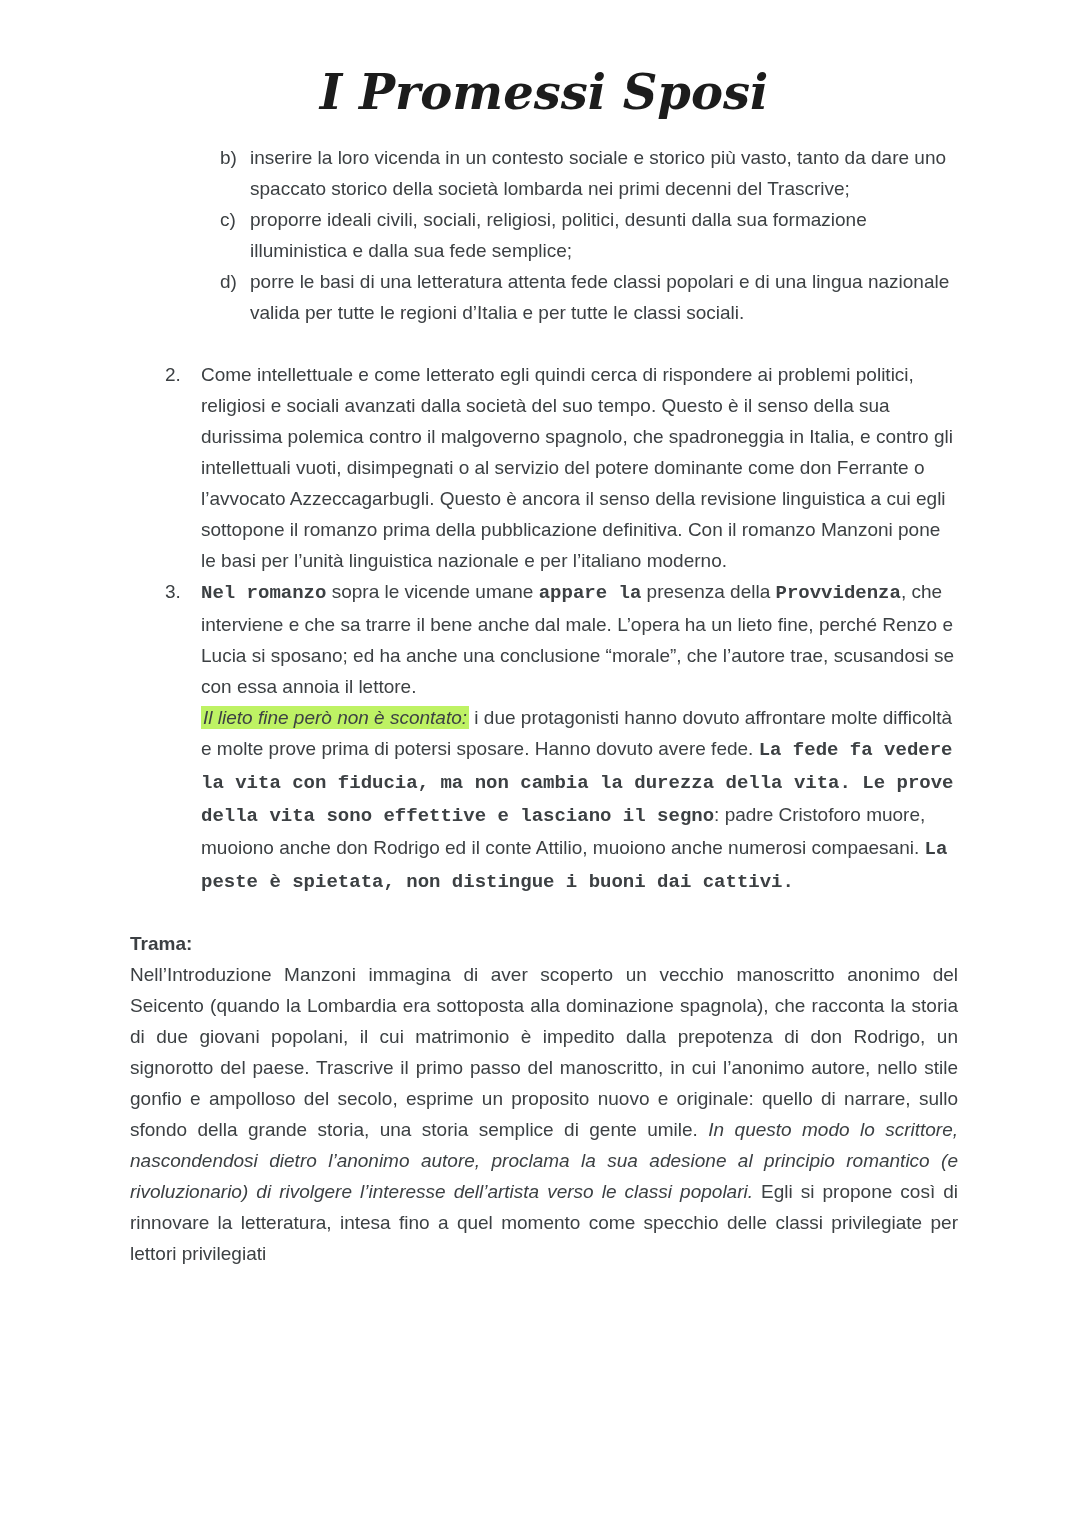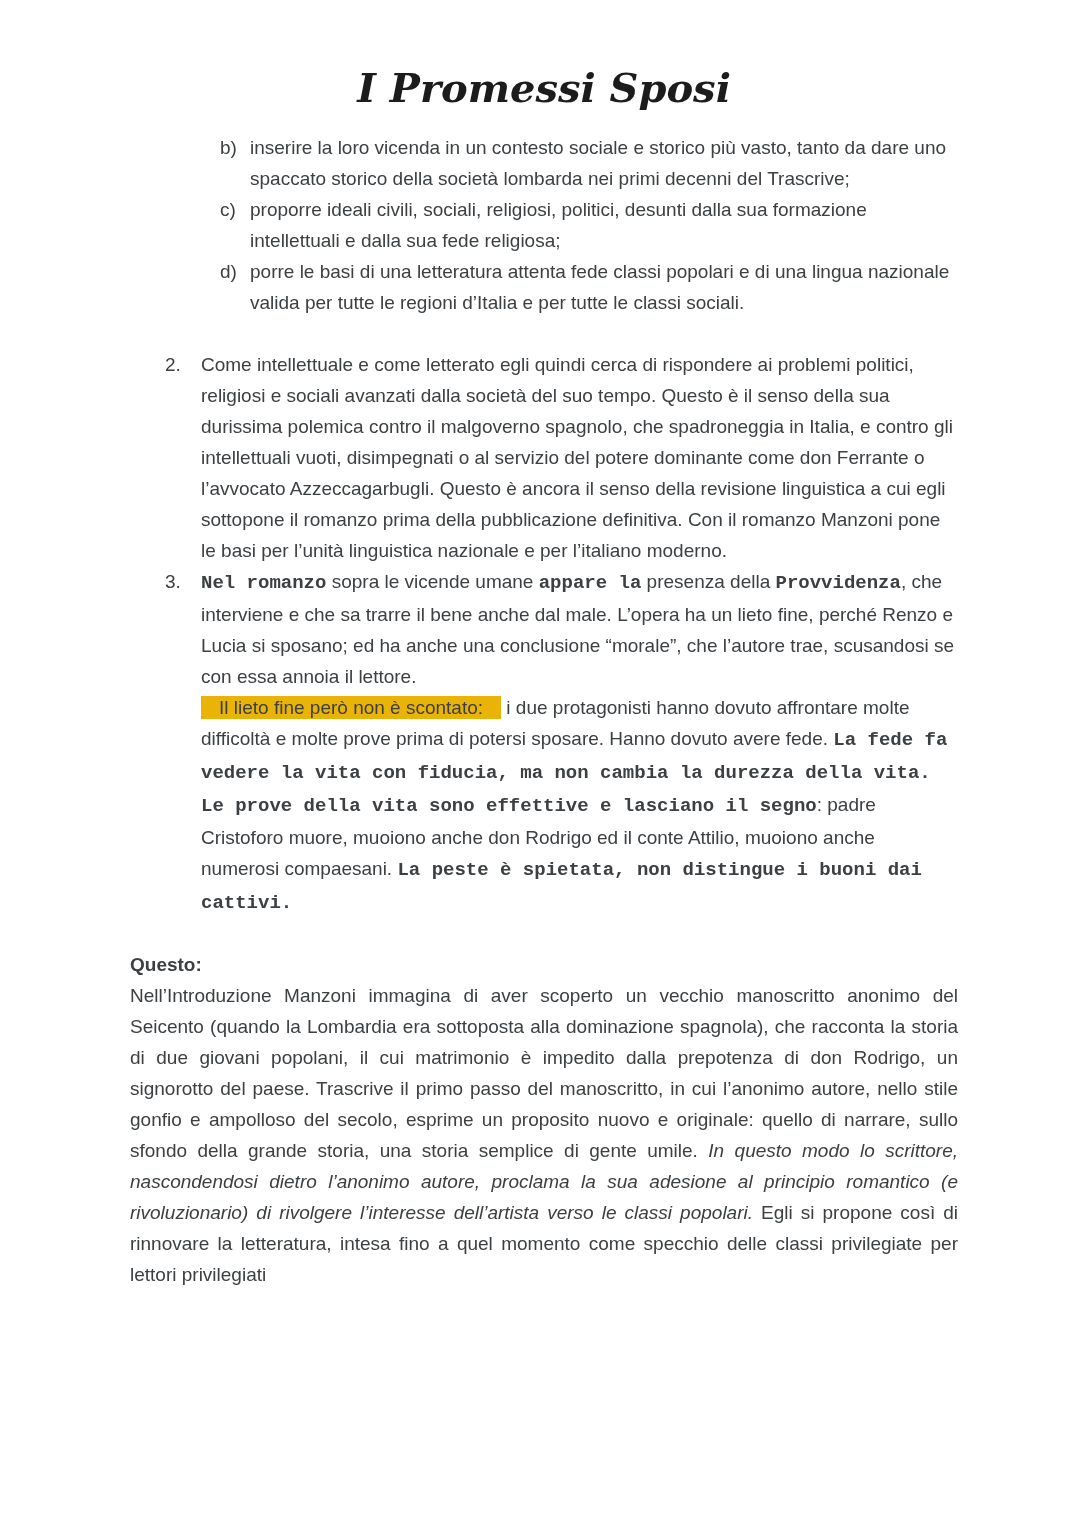--- a/index.html
+++ b/index.html
@@ -12,71 +12,71 @@
   .page {
     width: 1080px; height: 1525px;
     padding: 64px 122px 0 130px;
     overflow: hidden;
     background: #ffffff;
   }
   .title {
     font-family: "DejaVu Serif", serif;
     font-style: italic;
     font-weight: 700;
-    font-size: 40px;
+    font-size: 48px;
     line-height: 1.2;
     text-align: center;
     color: #1c1c1c;
     margin-bottom: 20px;
   }
   .doc-text { font-size: 19px; line-height: 31px; }
   ol { list-style: none; }
   .li { display: flex; align-items: flex-start; }
   .list-bcd { margin-left: 90px; }
   .list-bcd .marker { flex: 0 0 30px; }
   .list-num { margin-left: 35px; margin-top: 31px; }
   .list-num .marker { flex: 0 0 36px; }
   .content { flex: 1; }
   .u { text-underline-offset: 4px; text-decoration-thickness: 1.5px; }
   .b { font-weight: 700; font-family: Liberation Mono, monospace; }
   .i { font-style: italic; }
-  .hl { background: #eab308; padding: 1px 18px; }
+  .hl { background: #bef264; padding: 1px 2px; font-style: italic; }
   .trama-head { margin-top: 30px; font-weight: 700; }
   .trama-body { text-align: justify; }
 </style>
 </head>
 <body>
 
 <div class="page">
 
   <h1 class="title">I Promessi Sposi</h1>
 
   <ol class="list-bcd doc-text">
     <li class="li">
       <span class="marker">b)</span>
       <span class="content"><span class="u">inserire la loro vicenda in un contesto sociale e storico più vasto</span><span>, tanto da dare uno spaccato storico della società lombarda nei primi decenni del Trascrive;</span></span>
     </li>
     <li class="li">
       <span class="marker">c)</span>
-      <span class="content"><span>proporre ideali civili, sociali, religiosi, politici, desunti dalla sua formazione intellettuali e dalla sua fede religiosa;</span></span>
+      <span class="content"><span>proporre ideali civili, sociali, religiosi, politici, desunti dalla sua formazione illuministica e dalla sua fede semplice;</span></span>
     </li>
     <li class="li">
       <span class="marker">d)</span>
       <span class="content"><span class="u">porre le basi di una letteratura attenta fede classi popolari e di una lingua nazionale</span><span> valida per tutte le regioni d’Italia e per tutte le classi sociali.</span></span>
     </li>
   </ol>
 
   <ol class="list-num doc-text">
     <li class="li">
       <span class="marker">2.</span>
       <span class="content"><span>Come intellettuale e come letterato egli quindi cerca di rispondere ai problemi politici, religiosi e sociali avanzati dalla società del suo tempo. Questo è il senso della sua durissima polemica contro il malgoverno spagnolo, che spadroneggia in Italia, e contro gli intellettuali vuoti, disimpegnati o al servizio del potere dominante come don Ferrante o l’avvocato Azzeccagarbugli. Questo è ancora il senso della revisione linguistica a cui egli sottopone il romanzo prima della pubblicazione definitiva. Con il romanzo Manzoni pone le basi per l’unità linguistica nazionale e per l’italiano moderno.</span></span>
     </li>
     <li class="li">
       <span class="marker">3.</span>
       <span class="content"><span class="b">Nel romanzo</span><span> sopra le vicende umane </span><span class="b">appare la</span><span> presenza della </span><span class="b">Provvidenza</span><span>, che interviene e che sa trarre il bene anche dal male. L’opera ha un lieto fine, perché Renzo e Lucia si sposano; ed ha anche una conclusione “morale”, che l’autore trae, scusandosi se con essa annoia il lettore.</span><br><span class="hl">Il lieto fine però non è scontato:</span><span> i due protagonisti hanno dovuto affrontare molte difficoltà e molte prove prima di potersi sposare. Hanno dovuto avere fede. </span><span class="b">La fede fa vedere la vita con fiducia, ma non cambia la durezza della vita. Le prove della vita sono effettive e lasciano il segno</span><span>: padre Cristoforo muore, muoiono anche don Rodrigo ed il conte Attilio, muoiono anche numerosi compaesani. </span><span class="b">La peste è spietata, non distingue i buoni dai cattivi.</span></span>
     </li>
   </ol>
 
-  <p class="trama-head doc-text">Questo:</p>
+  <p class="trama-head doc-text">Trama:</p>
 
   <p class="trama-body doc-text"><span>Nell’Introduzione Manzoni immagina di aver scoperto un vecchio manoscritto anonimo del Seicento (quando la Lombardia era sottoposta alla dominazione spagnola), che racconta la storia di due giovani popolani, il cui matrimonio è impedito dalla prepotenza di don Rodrigo, un signorotto del paese. Trascrive il primo passo del manoscritto, in cui l’anonimo autore, nello stile gonfio e ampolloso del secolo, esprime un proposito nuovo e originale: quello di narrare, sullo sfondo della grande storia, una storia semplice di gente umile. </span><span class="i">In questo modo lo scrittore, nascondendosi dietro l’anonimo autore, proclama la sua adesione al principio romantico (e rivoluzionario) di rivolgere l’interesse dell’artista verso le classi popolari.</span><span> Egli si propone così di rinnovare la letteratura, intesa fino a quel momento come specchio delle classi privilegiate per lettori privilegiati</span></p>
 
 </div>
 
 </body></html>

